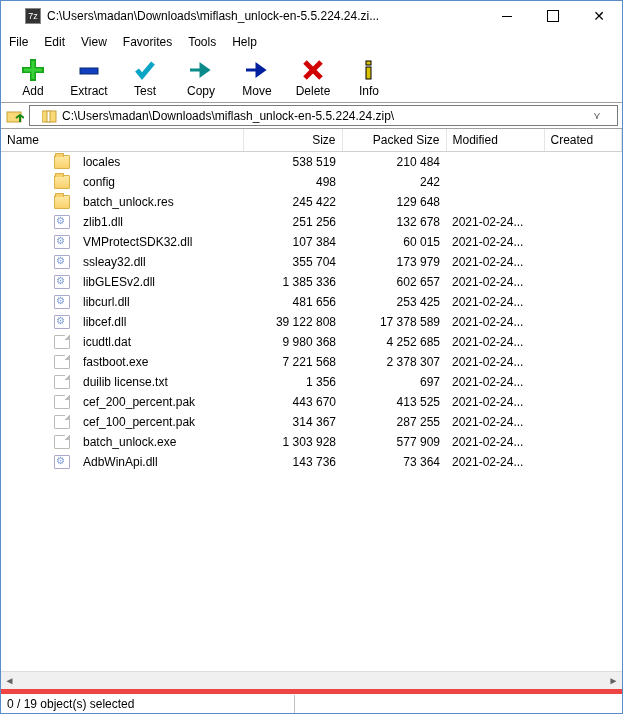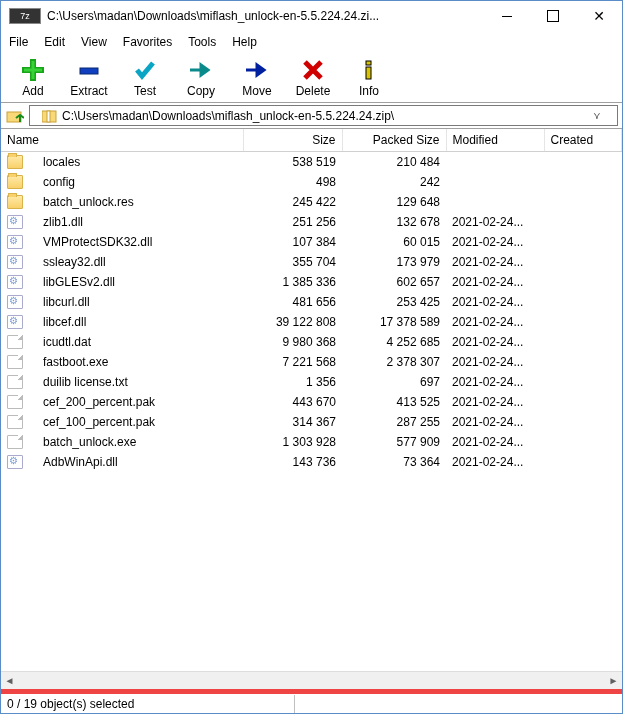--- a/index.html
+++ b/index.html
@@ -1,18 +1,18 @@
 <!DOCTYPE html>
 <html><head>
 <meta charset="utf-8">
 <style>
 * { box-sizing: border-box; margin: 0; padding: 0; }
 body { font-family: "Segoe UI", Tahoma, sans-serif; font-size: 12px; width: 623px; height: 714px; background: #fff; overflow: hidden; display: flex; flex-direction: column; border: 1px solid #5a8dc7; }
 .titlebar { height: 30px; background: #fff; display: flex; align-items: center; color: #000; }
-.titlebar .icon { width: 32px; height: 16px; margin-left: 8px; background: #333; display: inline-flex; align-items: center; justify-content: center; font-size: 9px; color: #fff; font-weight: normal; border: 1px solid #888;}
+.titlebar .icon { width: 16px; height: 16px; margin-left: 24px; background: #333; display: inline-flex; align-items: center; justify-content: center; font-size: 9px; color: #fff; font-weight: normal; border: 1px solid #888;}
 .titlebar .title { margin-left: 6px; flex: 1; overflow: hidden; white-space: nowrap; text-overflow: ellipsis; font-size: 12px;}
 .titlebar .controls { display: flex; height: 100%; }
 .titlebar .controls .btn { width: 46px; display: flex; align-items: center; justify-content: center; font-family: sans-serif; }
 .titlebar .controls .btn.min::after { content: ""; width: 10px; height: 1px; background: #000; display: block; }
 .titlebar .controls .btn.max::after { content: ""; width: 10px; height: 10px; border: 1px solid #000; display: block; }
 .titlebar .controls .btn.close { font-size: 14px; }
 .menubar { height: 21px; display: flex; align-items: center; padding: 0 0; font-size: 12px; }
 .menubar .item { padding: 2px 8px; }
 .toolbar { display: flex; padding: 4px 6px 2px 6px; gap: 4px; border-bottom: 1px solid #a0a0a0; align-items: center; }
 .toolbar .tbtn { display: flex; flex-direction: column; align-items: center; width: 52px; padding: 2px 0; }
@@ -23,21 +23,21 @@
 .pathbar .pathfield { flex: 1; display: flex; align-items: center; border: 1px solid #7a7a7a; height: 21px; background: #fff; padding: 0 12px; }
 .pathbar .pathfield .zipicon { width: 16px; height: 14px; margin-right: 4px; }
 .pathbar .pathfield input { border: none; outline: none; flex: 1; font-family: inherit; font-size: 12px; }
 .pathbar .pathfield .dd { width: 16px; text-align: center; color: #555; font-size: 10px; }
 .list { flex: 1; overflow: auto; position: relative; }
 .list table { width: 100%; border-collapse: collapse; table-layout: fixed; }
 .list th { text-align: left; font-weight: normal; background: #fff; border-right: 1px solid #e5e5e5; border-bottom: 1px solid #d0d0d0; padding: 4px 6px; font-size: 12px; position: sticky; top: 0; white-space: nowrap; overflow: hidden;}
 .list th.right { text-align: right; }
 .list td { padding: 3px 6px; font-size: 12px; white-space: nowrap; overflow: hidden; }
 .list td.right { text-align: right; }
-.list td.name { display: flex; align-items: flex-end; gap: 20px; }
+.list td.name { display: flex; align-items: flex-end; gap: 13px; margin-left: 47px; }
 .fileicon { width: 16px; height: 14px; display: inline-block; flex-shrink: 0;}
 .folder { background: linear-gradient(#ffe9a6, #f9d16c); border: 1px solid #d9b34a; border-radius: 1px; position: relative;}
 .folder::before { content:""; position:absolute; top:-3px; left:0; width:7px; height:3px; background:#f9d16c; border:1px solid #d9b34a; border-bottom:none; border-radius:1px 1px 0 0;}
 .dllfile { background: #fff; border: 1px solid #aac; border-radius: 1px; position: relative;}
 .dllfile::after { content:"⚙"; position:absolute; left:1px; top:-1px; font-size:10px; color:#7a9bd4;}
 .docfile { background: #fff; border: 1px solid #bbb; border-radius: 1px; position: relative;}
 .docfile::after { content:""; position:absolute; right:-1px; top:-1px; width:5px; height:5px; background:linear-gradient(135deg,#fff 49%, #bbb 50%);}
 .statusbar { height: 24px; border-top: 5px solid #ef4444; display: flex; align-items: center; padding: 0 6px; font-size: 12px; }
 .statusbar .sep { width: 3px; height: 18px; border-left: 1px solid #c0c0c0; border-right: 1px solid #fff; margin: 0 80px 0 160px; }
 .hscroll { height: 18px; background: #f0f0f0; border-top: 1px solid #ddd; display:flex; align-items:center;}

